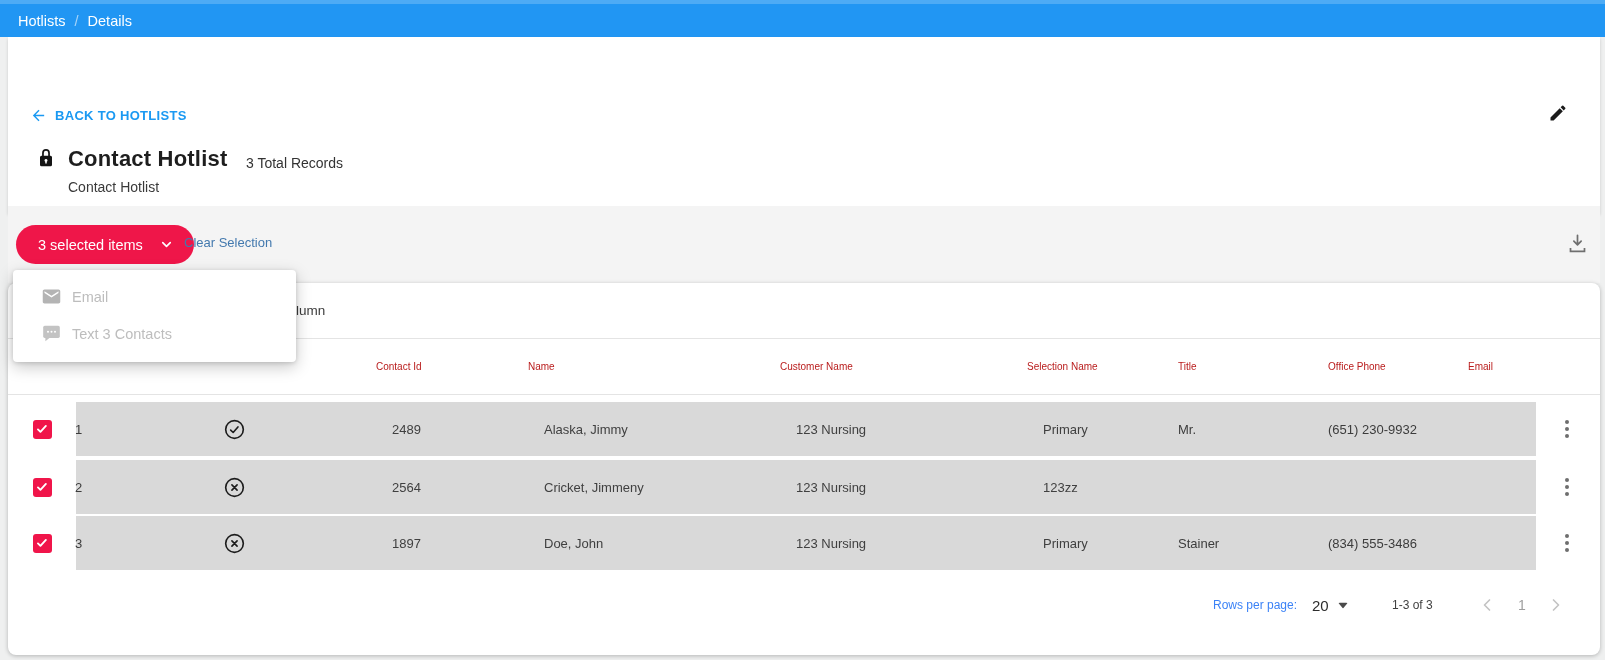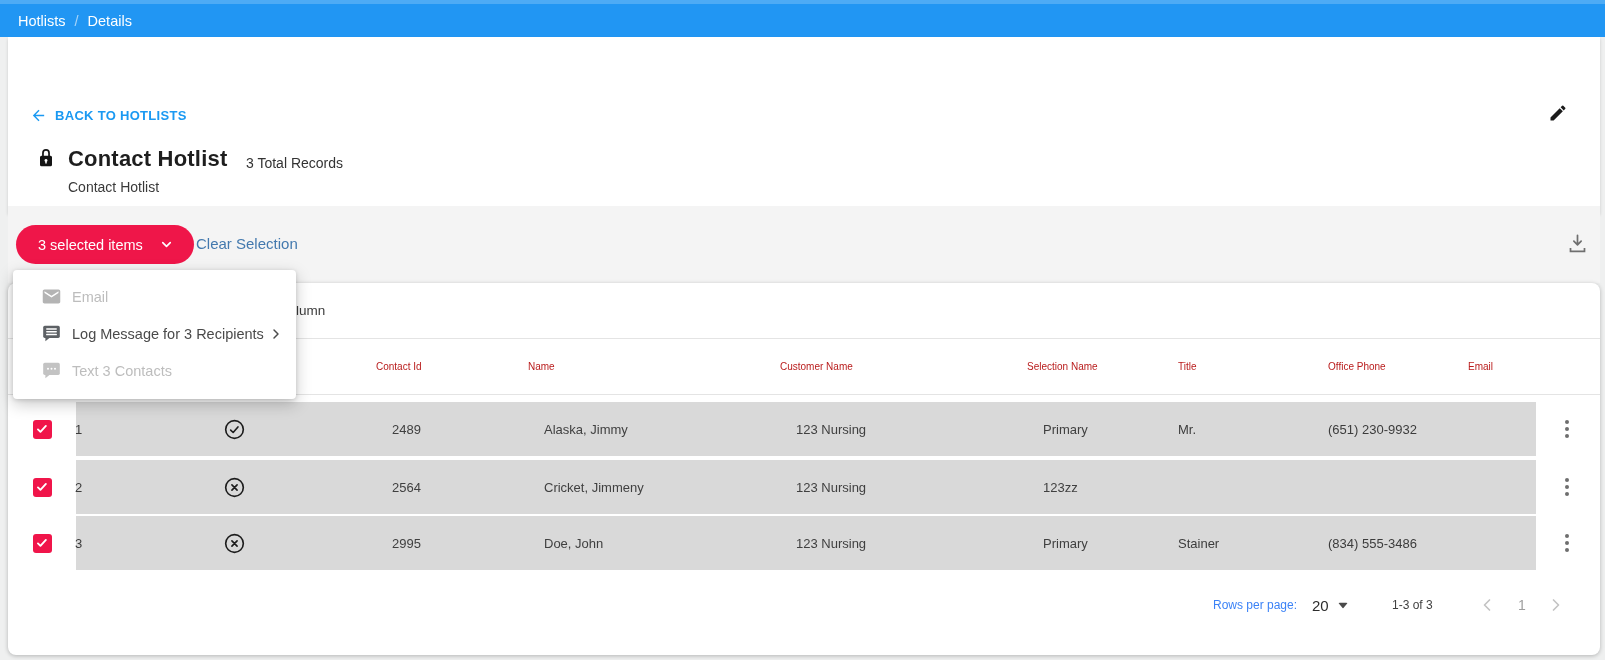--- a/index.html
+++ b/index.html
@@ -45,21 +45,21 @@
     position:absolute;left:8px;top:206px;width:1592px;height:77px;
     background:#f4f4f4;
   }
   .selected-pill{
     position:absolute;left:8px;top:19px;height:39px;min-width:166px;
     background:#ef1649;border:none;border-radius:20px;cursor:pointer;
     display:flex;align-items:center;gap:16px;padding:0 20px 0 22px;
     color:#fff;font-size:14.5px;font-family:inherit;
   }
   .clear-link{
-    position:absolute;left:188px;top:29px;font-size:15px;color:#4379ae;
+    position:absolute;left:176px;top:29px;font-size:13px;color:#4379ae;
     cursor:pointer;text-decoration:none;
   }
   .download-btn{position:absolute;left:1558px;top:26px;width:24px;height:24px;cursor:pointer;}
 
   
   .table-card{
     position:absolute;left:8px;top:283px;width:1592px;height:372px;
     background:#fff;border-radius:8px;
     box-shadow:0 1px 4px rgba(0,0,0,.25);
   }
@@ -263,21 +263,21 @@
             </svg>
         </span>
       </span>
       <span class="cell" style="left:67px">3</span>
       <span class="status-cell">
         <svg width="23" height="23" viewBox="0 0 24 24">
             <circle cx="12" cy="12" r="9.2" fill="none" stroke="#1c1c1c" stroke-width="1.7"></circle>
             <path d="M9.3 9.3l5.4 5.4M14.7 9.3l-5.4 5.4" stroke="#1c1c1c" stroke-width="1.7" stroke-linecap="round"></path>
           </svg>
       </span>
-      <a class="cell" style="left:368px">2995</a>
+      <a class="cell" style="left:368px">1897</a>
       <a class="cell" style="left:520px">Doe, John</a>
       <a class="cell" style="left:772px">123 Nursing</a>
       <a class="cell" style="left:1019px">Primary</a>
       <span class="cell" style="left:1170px">Stainer</span>
       <span class="cell" style="left:1320px">(834) 555-3486</span>
       <span class="kebab-cell">
         <span class="kebab">
             <i></i>
             <i></i>
             <i></i>
@@ -306,33 +306,20 @@
     </div>
   </div>
 
   <div class="menu">
     <div class="menu-item disabled">
       <svg width="21" height="21" viewBox="0 0 24 24">
           <path fill="#b4b4b4" d="M20 4H4c-1.1 0-2 .9-2 2v12c0 1.1.9 2 2 2h16c1.1 0 2-.9 2-2V6c0-1.1-.9-2-2-2zm0 4l-8 5-8-5V6l8 5 8-5v2z"></path>
         </svg>
       <span class="mi-label">Email</span>
     </div>
-    <div class="menu-item">
-      <svg width="21" height="21" viewBox="0 0 24 24">
-          <rect x="2.5" y="3.2" width="19" height="13.8" rx="1.8" fill="#5d6165"></rect>
-          <path d="M5 16.5v4.4l5.4-4.4z" fill="#5d6165"></path>
-          <rect x="5.8" y="6" width="12.4" height="1.7" rx=".8" fill="#fff"></rect>
-          <rect x="5.8" y="9.2" width="12.4" height="1.7" rx=".8" fill="#fff"></rect>
-          <rect x="5.8" y="12.4" width="12.4" height="1.7" rx=".8" fill="#fff"></rect>
-        </svg>
-      <span class="mi-label">Log Message for 3 Recipients</span>
-      <svg class="menu-chevron" width="16" height="16" viewBox="0 0 24 24">
-          <path d="M9 6l6 6-6 6" stroke="#4b4b4b" stroke-width="2.2" fill="none" stroke-linecap="round" stroke-linejoin="round"></path>
-        </svg>
-    </div>
     <div class="menu-item disabled">
       <svg width="21" height="21" viewBox="0 0 24 24">
           <rect x="2.5" y="3.2" width="19" height="13.8" rx="1.8" fill="#c3c3c3"></rect>
           <path d="M5 16.5v4.4l5.4-4.4z" fill="#c3c3c3"></path>
           <circle cx="8" cy="10.1" r="1.15" fill="#fff"></circle>
           <circle cx="12" cy="10.1" r="1.15" fill="#fff"></circle>
           <circle cx="16" cy="10.1" r="1.15" fill="#fff"></circle>
         </svg>
       <span class="mi-label">Text 3 Contacts</span>
     </div>

